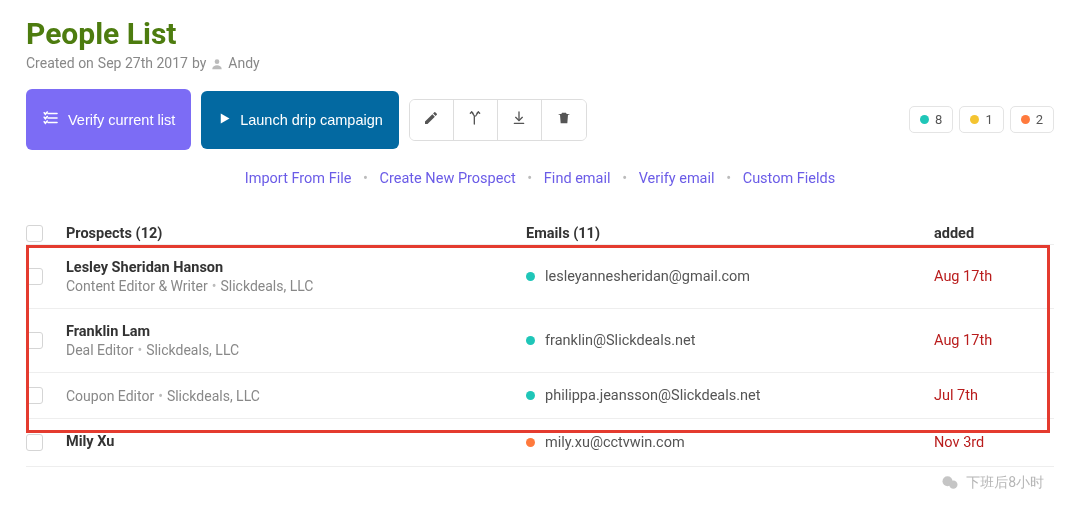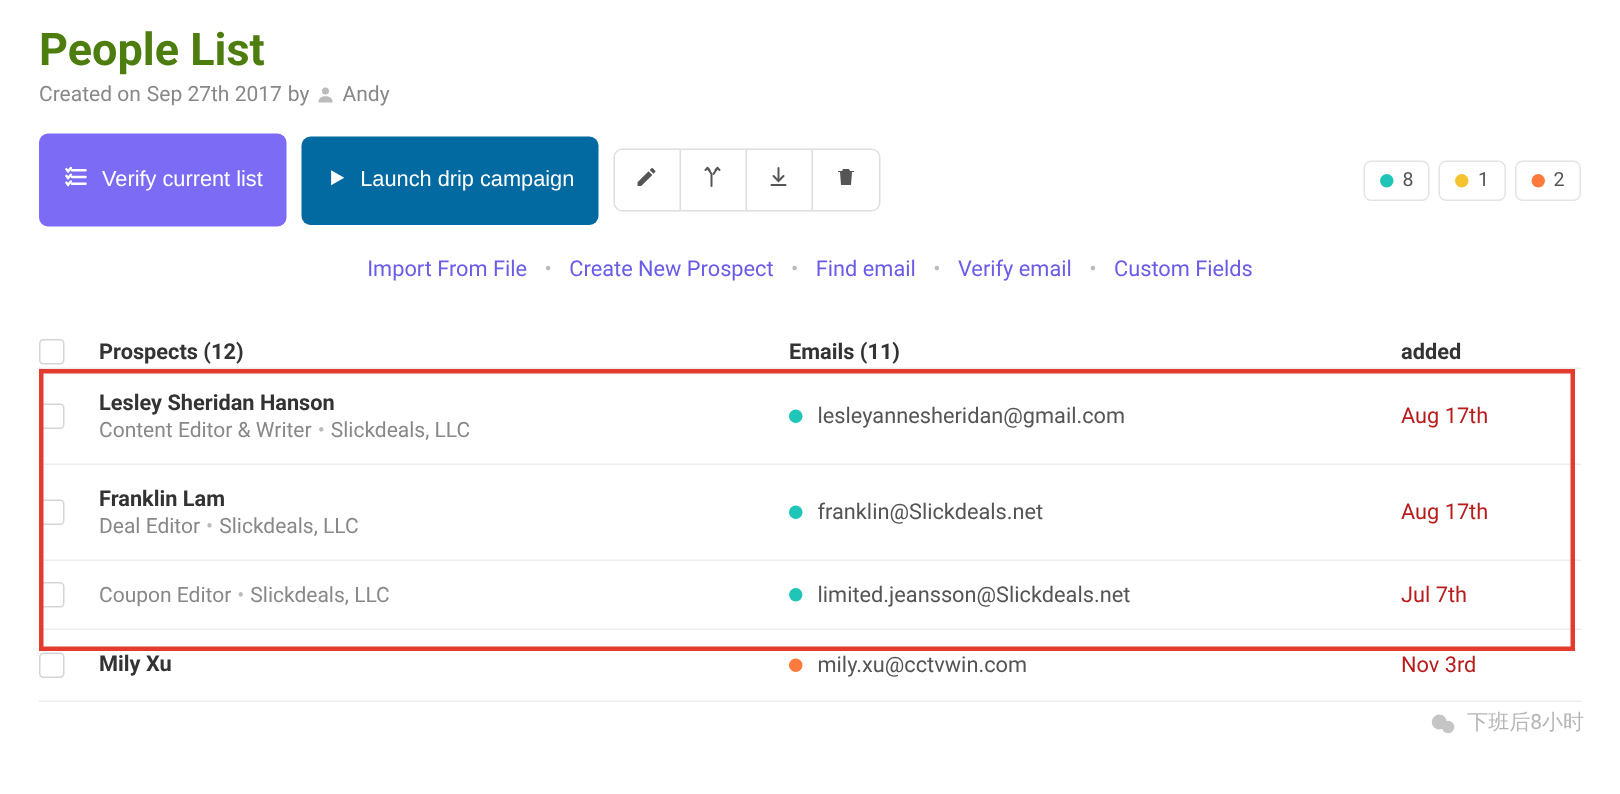--- a/index.html
+++ b/index.html
@@ -157,23 +157,24 @@
   .p-sub .dotsep { margin: 0 4px; color:#bbb;}
   .email-cell {
     display: flex;
     align-items: center;
     gap: 10px;
     color: #555;
   }
   .added-cell { color: #b91c1c; margin-left: 16px; }
   .watermark {
     position: absolute;
-    right: 24px;
+    right: 36px;
     bottom: 36px;
     display: flex;
+    align-items: center;
     gap: 6px;
     color: #a9a9a9;
     font-size: 14px;
     opacity: 0.85;
     z-index: 10;
   }
   .watermark .wm-icon {
     width: 20px; height: 20px;
     display:flex; align-items:center; justify-content:center;
   }
@@ -333,21 +334,21 @@
       <div class="col-check">
           <span class="chk"></span>
         </div>
       <div class="col-prospect">
         <div class="p-sub">
           <span class="pos">Coupon Editor</span><span class="dotsep">•</span><span>Slickdeals, LLC</span>
         </div>
       </div>
       <div class="col-email email-cell">
         <span class="dot" style="background:#1fc6b8"></span>
-        <span>limited.jeansson@Slickdeals.net</span>
+        <span>philippa.jeansson@Slickdeals.net</span>
       </div>
       <div class="col-added added-cell">Jul 7th</div>
     </div>
 
     <div class="row">
       <div class="col-check">
           <span class="chk"></span>
         </div>
       <div class="col-prospect">
         <div class="p-name">Mily Xu</div>

